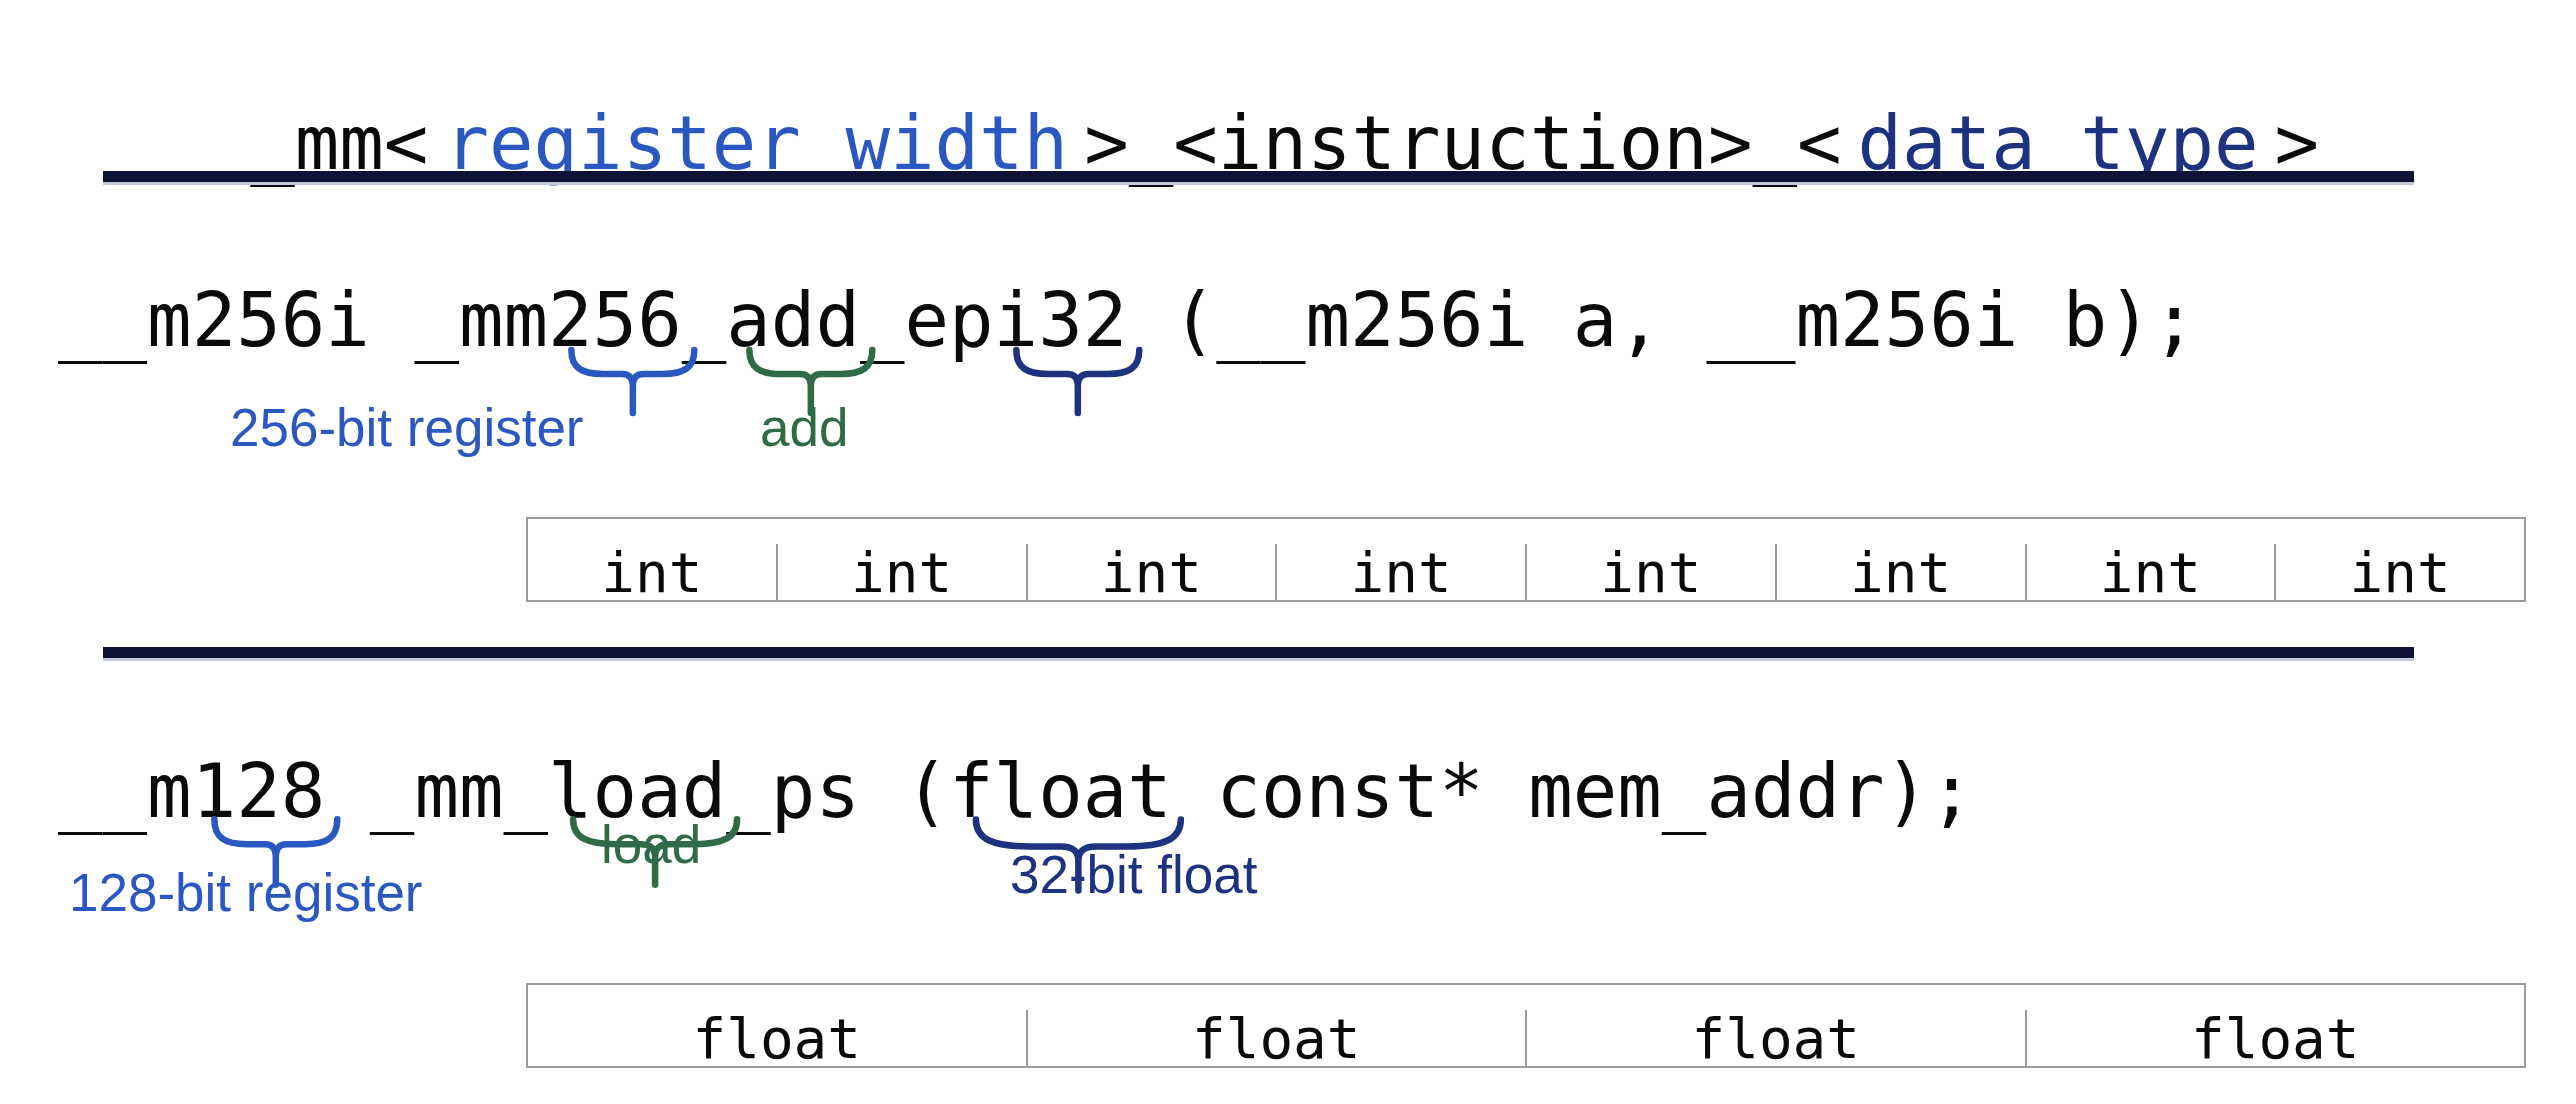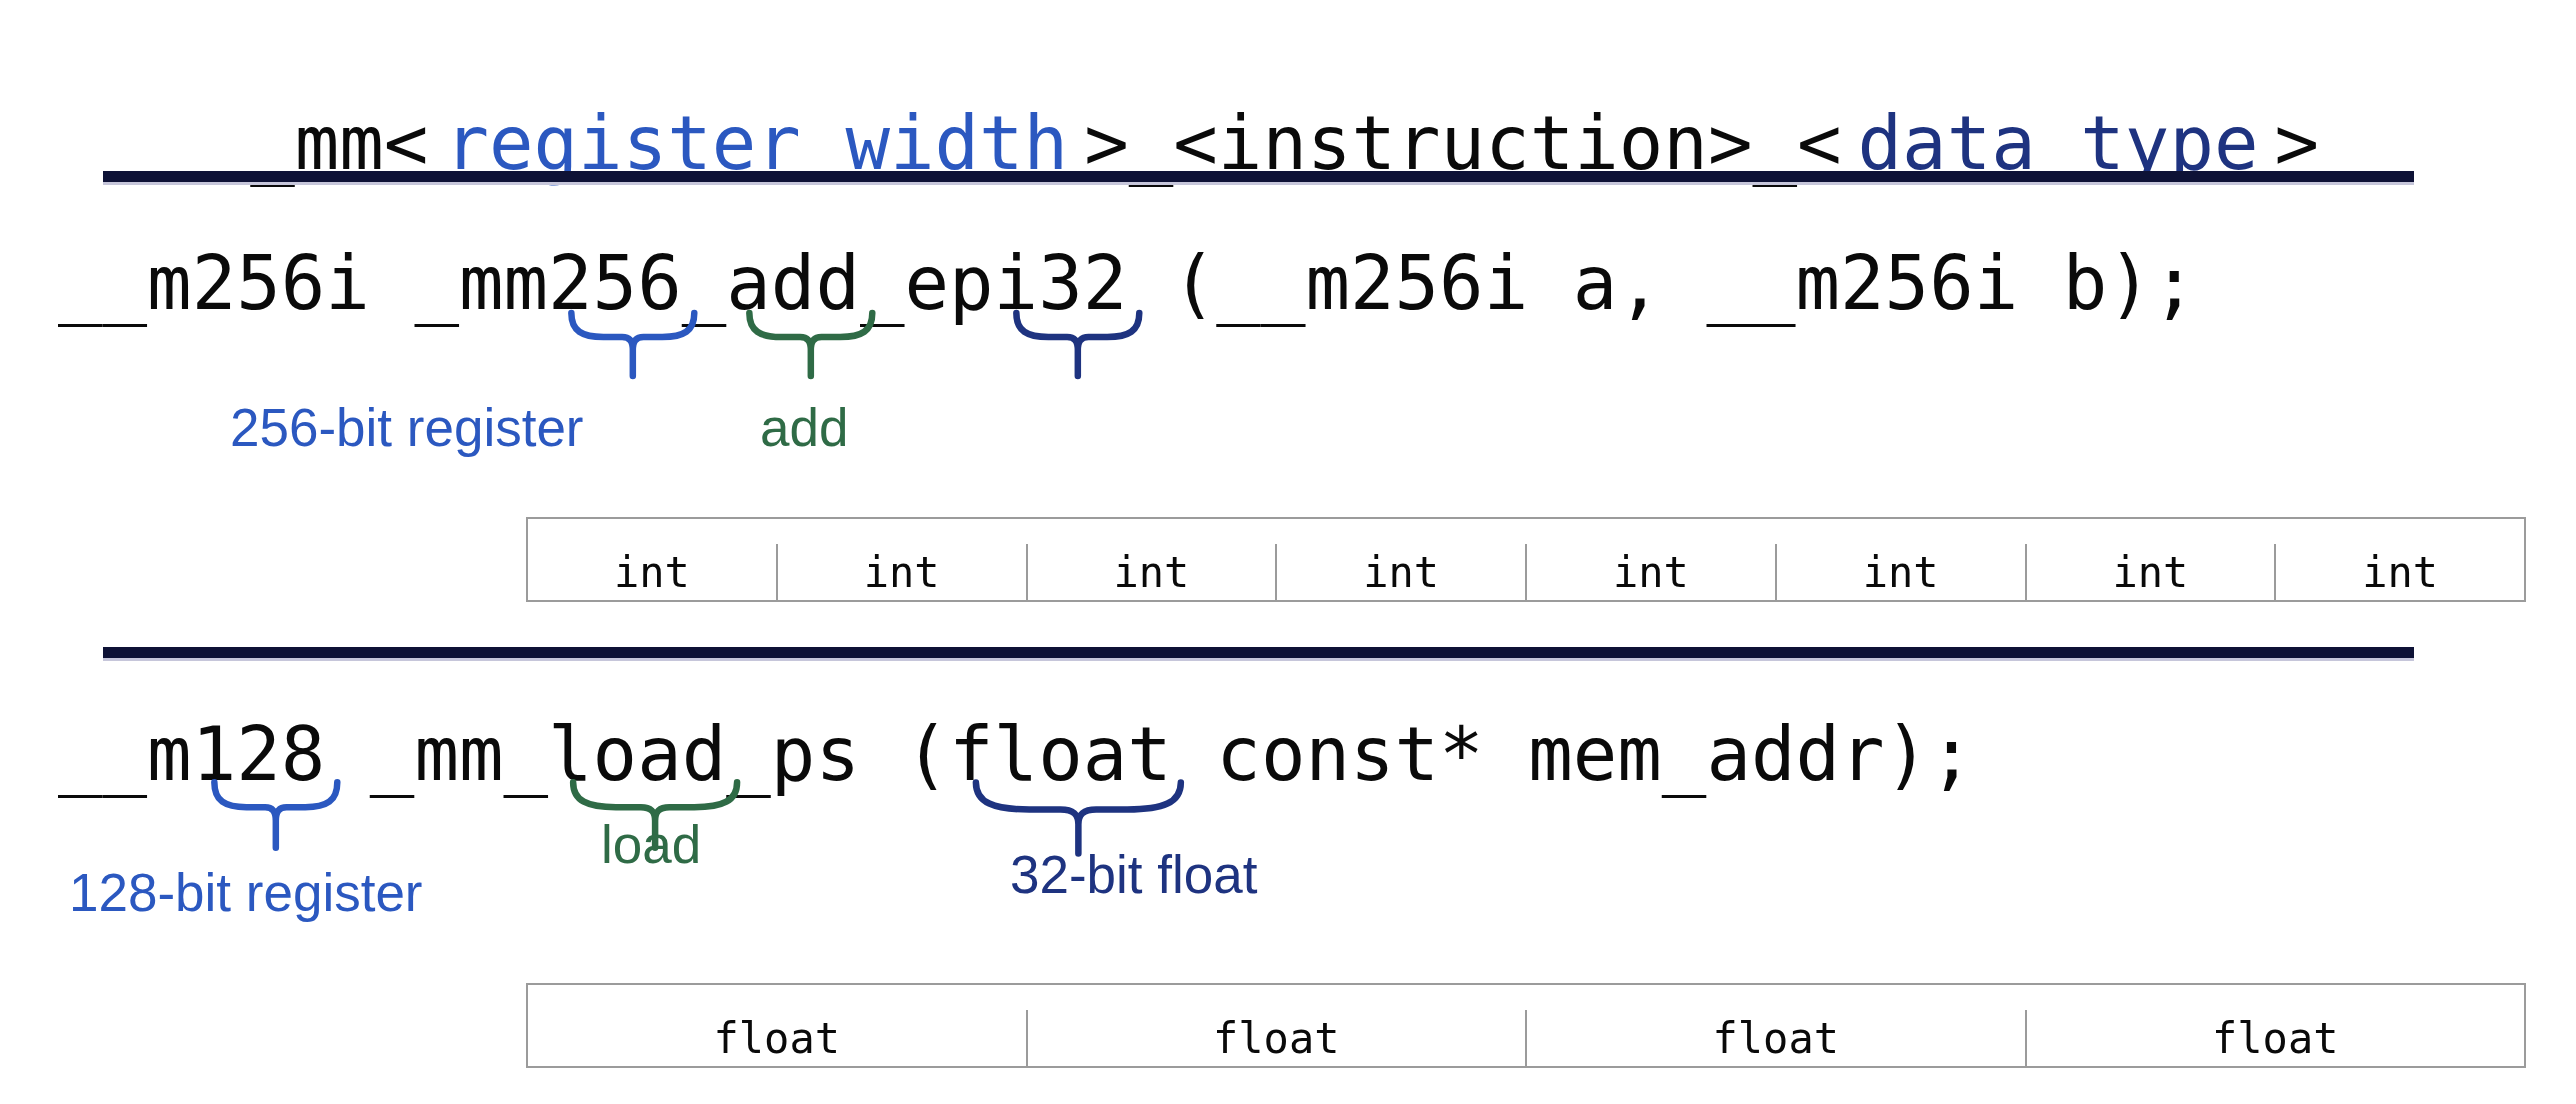--- a/index.html
+++ b/index.html
@@ -22,21 +22,21 @@
   .title span{color:var(--c);margin-left:16px;}
 
   .sep{
     position:absolute;left:103px;width:2311px;height:11.3px;
     background:var(--divider);
     border-bottom:3.8px solid var(--divider_shadow);
   }
 
   .code-wrap{
     position:absolute;left:58px;
-    font-size:74px;line-height:1;color:var(--black);
+    font-size:74px;line-height:1;color:var(--black);margin-top:37px;
   }
   .code{white-space:pre;}
 
   .brace{position:absolute;overflow:visible;}
   .brace path{
     fill:none;stroke:var(--c);stroke-width:6.5;
     stroke-linecap:round;vector-effect:non-scaling-stroke;
   }
 
   .label{
@@ -50,21 +50,21 @@
     position:absolute;left:526px;width:2000px;height:85px;
     display:flex;
     border:2.8px solid var(--table_border);
     box-sizing:border-box;background:#fff;
   }
   .reg-cell{
     flex:1 1 0;
     border-right:2.8px solid var(--table_border);
     display:flex;align-items:center;justify-content:center;
     font-family:"DejaVu Sans Mono",monospace;
-    font-size:42px;color:var(--black);margin-top:25px;
+    font-size:56px;color:var(--black);margin-top:25px;
   }
   .reg-cell:last-child{border-right:none;}
 </style>
 </head>
 <body>
 
 <div id="canvas">
 
   <div class="title">
     <span class="c-black">_mm&lt;</span><span class="c-blue">register width</span><span class="c-black">&gt;_&lt;instruction&gt;_&lt;</span><span class="c-navy">data type</span><span class="c-black">&gt;</span>

